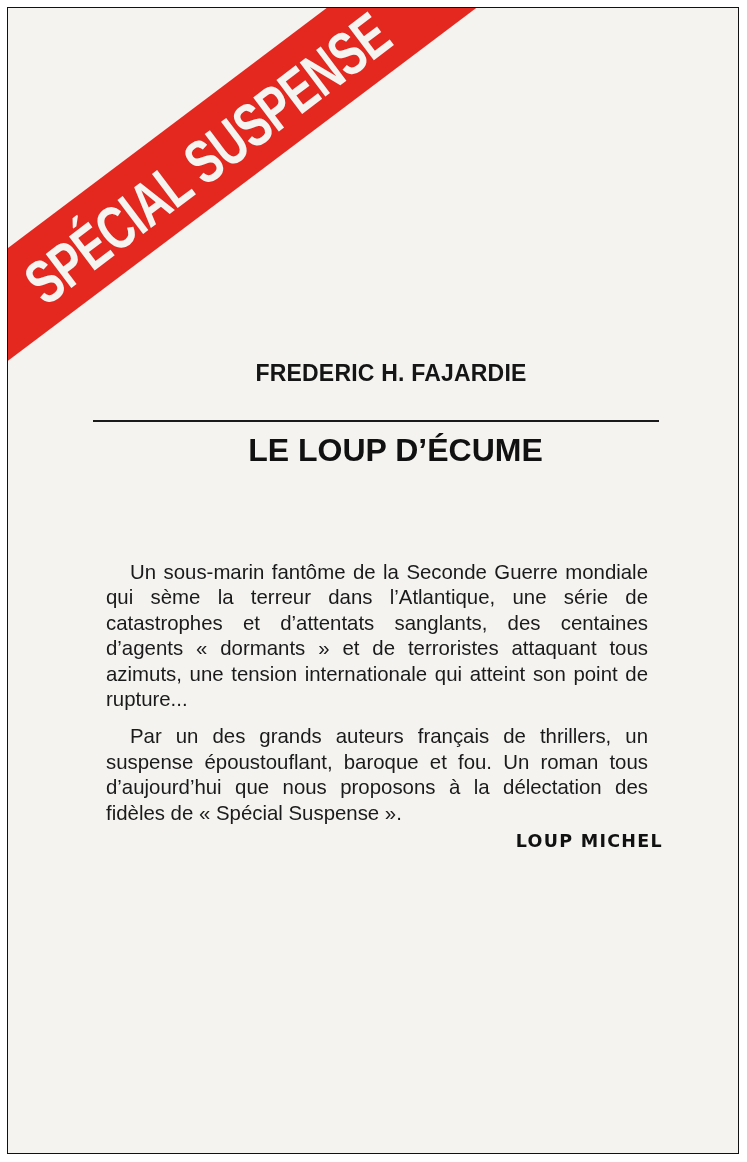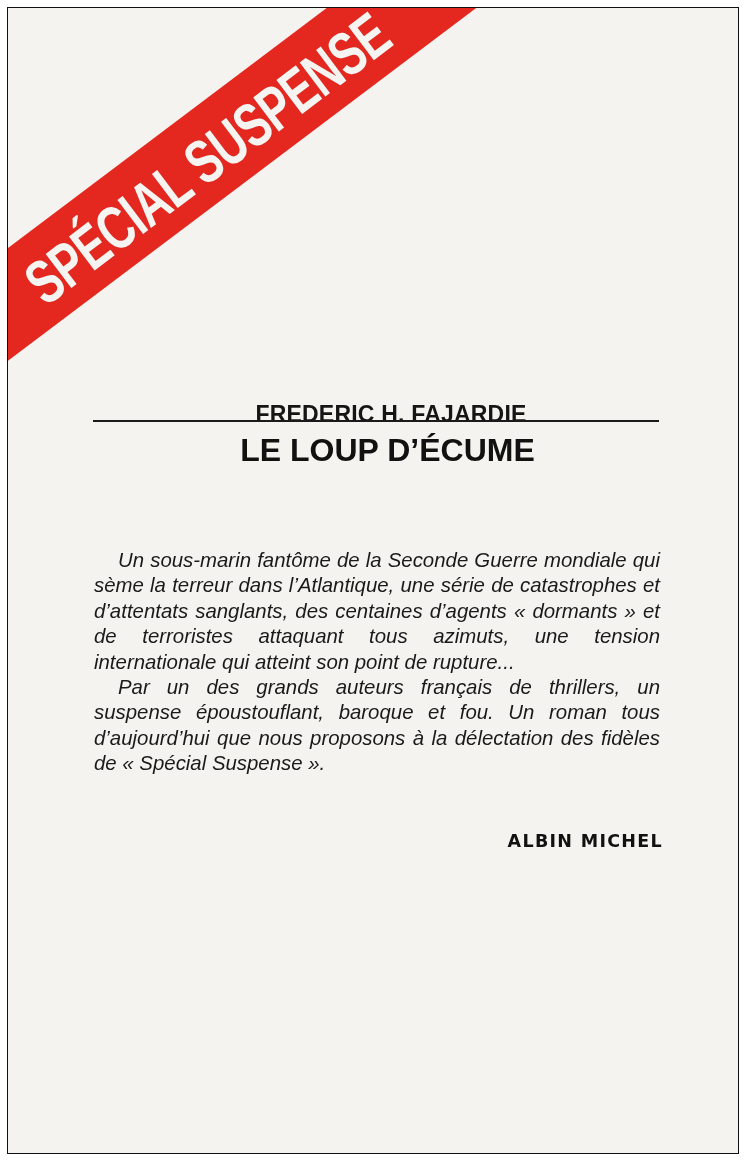--- a/index.html
+++ b/index.html
@@ -48,40 +48,40 @@
     letter-spacing: -1px;
     transform: scaleX(0.72) translateY(4px);
     transform-origin: 50% 50%;
     white-space: nowrap;
     text-shadow: 0 0 1px rgba(0,0,0,0.15);
   }
   .author {
     position: absolute;
     left: 0;
     width: 730px;
-    top: 393px;
+    top: 352px;
     text-align: center;
     font-weight: 700;
     font-size: 23px;
     color: #151515;
     letter-spacing: 0.2px;
     padding-left: 36px;
     box-sizing: border-box;
   }
   .rule {
     position: absolute;
     left: 85px;
     width: 566px;
     top: 412px;
     height: 0;
     border-top: 2px solid #1a1a1a;
   }
   .title {
     position: absolute;
-    left: 0;
+    left: 8px;
     width: 730px;
     top: 424px;
     text-align: center;
     font-weight: 700;
     font-size: 32px;
     color: #111;
     padding-left: 29px;
     box-sizing: border-box;
   }
   .blurb {
@@ -90,23 +90,22 @@
     width: 566px;
     top: 540px;
     font-family: "Liberation Sans", sans-serif;
     font-size: 20.4px;
     line-height: 25.4px;
     color: #1a1a1a;
     text-align: justify;
     hyphens: none;
   }
   .blurb p {
-    margin: 0;
+    margin: 12px;
     text-indent: 24px;
-    font-style: italic;
   }
   .publisher {
     position: absolute;
     right: 75px;
     top: 823px;
     font-family: "DejaVu Sans", sans-serif;
     font-weight: 700;
     font-size: 17.5px;
     letter-spacing: 1.3px;
     color: #111;
@@ -125,15 +124,15 @@
 
   <div class="rule"></div>
 
   <div class="title">LE LOUP D’ÉCUME</div>
 
   <div class="blurb">
     <p>Un sous-marin fantôme de la Seconde Guerre mondiale qui sème la terreur dans l’Atlantique, une série de catastrophes et d’attentats sanglants, des centaines d’agents « dormants » et de terroristes attaquant tous azimuts, une tension internationale qui atteint son point de rupture...</p>
     <p>Par un des grands auteurs français de thrillers, un suspense époustouflant, baroque et fou. Un roman tous d’aujourd’hui que nous proposons à la délectation des fidèles de « Spécial Suspense ».</p>
   </div>
 
-  <div class="publisher">ALBIN MICHEL</div>
+  <div class="publisher">LOUP MICHEL</div>
 
 </div>
 
 </body></html>

